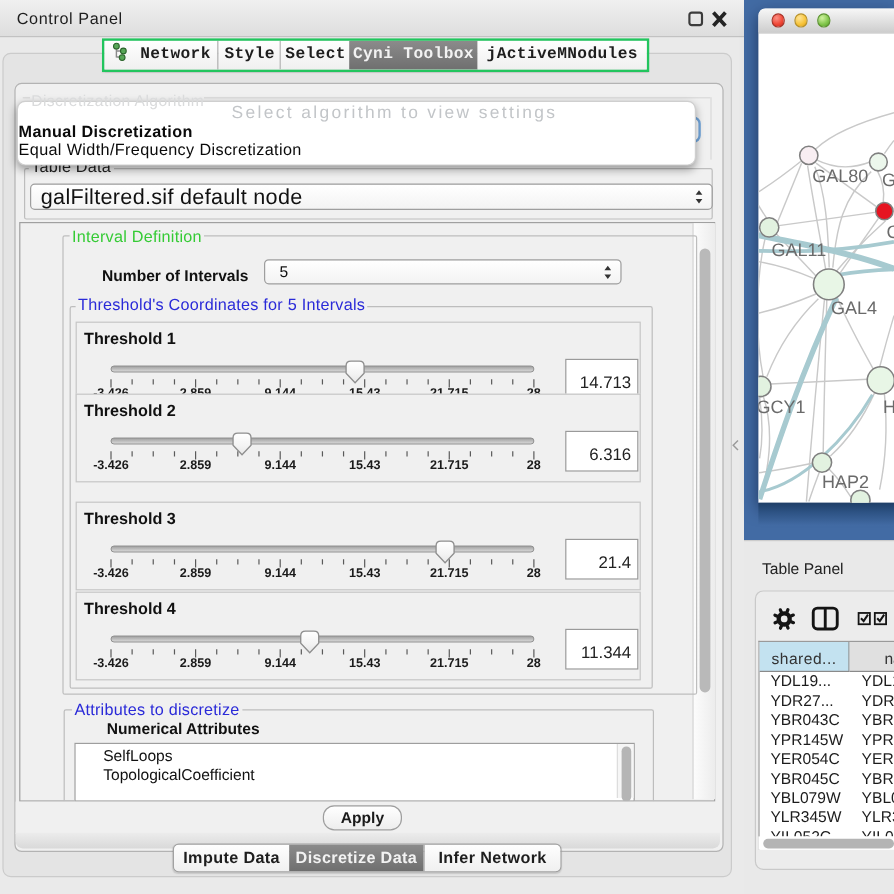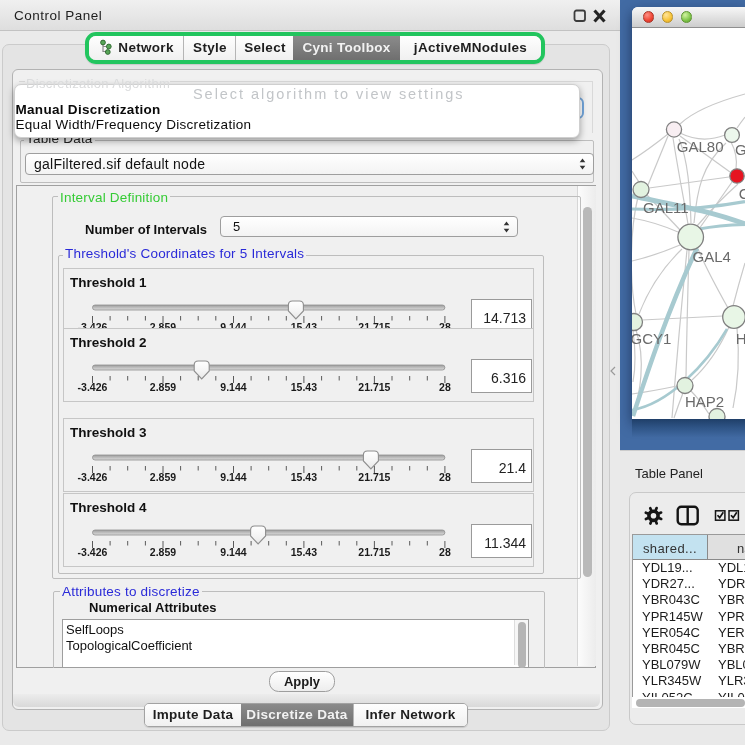--- a/index.html
+++ b/index.html
@@ -4,42 +4,42 @@
 html,body{margin:0;padding:0;}
 body{width:745px;height:745px;overflow:hidden;position:relative;background:#eaeaea;
  font-family:"Liberation Sans",sans-serif;-webkit-font-smoothing:antialiased;}
 .abs{position:absolute;}
 
 #titlebar{left:0;top:0;width:620px;height:30px;background:linear-gradient(#f0f0f0,#dedede);border-bottom:1px solid #c2c2c2;}
 #titletext{left:14px;top:8px;font-size:13.5px;letter-spacing:0.5px;color:#1e1e1e;}
 
 .seg{height:24px;line-height:24px;font-size:13.5px;letter-spacing:0.3px;font-weight:bold;color:#1e1e1e;text-align:center;background:linear-gradient(#fefefe,#f0f0f0);}
 .segdark{background:linear-gradient(#8b8b8b,#6f6f6f);color:#f2f2f2;}
-#tabbar{left:85px;top:32px;width:452px;height:24px;border:4px solid #22c55e;border-radius:11px;overflow:hidden;box-shadow:0 1px 1px rgba(0,0,0,0.12);}
+#tabbar{left:85px;top:32px;width:452px;height:24px;border:2px solid #22c55e;border-radius:0;overflow:hidden;box-shadow:0 1px 1px rgba(0,0,0,0.12);font-family:Liberation Mono, monospace;}
 
 #outerpanel{left:2px;top:44px;width:606px;height:685px;background:#e4e4e4;border:1px solid #cbcbcb;border-radius:7px;}
 #innerpanel{left:12px;top:69px;width:589px;height:639px;background:#f0f0f0;border:1px solid #b3b3b3;border-radius:6px;}
 
 .grp{border:1px solid #bdbdbd;border-radius:2px;}
 .grplbl{font-size:13.5px;letter-spacing:0.2px;background:#f0f0f0;padding:0 2px;white-space:nowrap;}
 .boldlbl{font-size:13px;font-weight:bold;color:#111;white-space:nowrap;}
 
 .combo{background:linear-gradient(#ffffff,#f3f3f3);border:1px solid #9e9e9e;border-radius:4px;font-size:13px;color:#111;}
 .arr{position:absolute;right:7px;top:50%;width:7px;height:12px;margin-top:-6px;}
 
 #scrollpane{left:16px;top:185px;width:578px;height:481px;border:1px solid #a0a0a0;background:#f0f0f0;}
 #vsb{left:577px;top:186px;width:18px;height:480px;background:linear-gradient(to right,#fcfcfc,#ececec);border-left:1px solid #d6d6d6;}
 #vsbthumb{left:582.5px;top:207px;width:9.5px;height:370px;border-radius:5px;background:#b9b9b9;}
 
 .blk{left:63px;width:469px;height:72px;border:1px solid #c6c6c6;background:#f0f0f0;}
 .blkt{position:absolute;left:6px;top:6px;font-size:13.5px;font-weight:bold;color:#111;}
 .vbox{position:absolute;left:407px;top:30px;width:54px;height:32px;background:#fff;border:1px solid #9a9a9a;font-size:14px;color:#222;text-align:right;line-height:36px;padding-right:5px;}
 
 #attrlist{left:62px;top:619px;width:465px;height:47px;background:#fff;border:1px solid #9e9e9e;overflow:hidden;font-size:13px;color:#111;}
-#attrlist div{height:16px;line-height:16px;padding-left:3px;}
+#attrlist div{height:16px;line-height:16px;padding-left:23px;}
 
 #applybtn{left:269px;top:671px;width:64px;height:19px;border:1px solid #9e9e9e;border-radius:9.5px;background:linear-gradient(#ffffff,#ededed);font-size:13px;font-weight:bold;color:#1a1a1a;text-align:center;line-height:19px;}
 #btmgrad{left:13px;top:694px;width:587px;height:13px;background:linear-gradient(#ececec,#d9d9d9);border-radius:0 0 6px 6px;}
 #btabbar{left:144px;top:703px;width:322px;height:22px;border:1px solid #a2a2a2;border-radius:5px;overflow:hidden;box-shadow:0 1px 1px rgba(0,0,0,0.12);}
 .bseg{box-sizing:border-box;}
 .bseg.segdark{background:linear-gradient(#8b8b8b,#6f6f6f);color:#f2f2f2;}
 .bseg{height:22px;line-height:22px;font-size:13.5px;letter-spacing:0.3px;font-weight:bold;color:#1e1e1e;text-align:center;background:linear-gradient(#fefefe,#f0f0f0);float:left;}
 
 #popup{left:14px;top:84px;width:564px;height:52px;background:#ffffff;border:1px solid #cfcfcf;border-radius:7px;box-shadow:0 3px 7px rgba(0,0,0,0.35);}
 
@@ -77,21 +77,21 @@
  <div class="seg abs" style="left:311px;top:0;width:141px;">jActiveMNodules</div>
 </div>
 
 <div class="abs" style="left:19px;top:81px;width:6px;height:1px;background:#d9d9d9;"></div>
 <div class="abs" style="left:170px;top:81px;width:422px;height:1px;background:#d9d9d9;"></div>
 <div class="abs" style="left:592px;top:81px;width:1px;height:52px;background:#d9d9d9;"></div>
 <div class="abs" style="left:558px;top:97px;width:26px;height:22px;border:2.6px solid #72a5da;border-radius:6px;background:#fff;box-sizing:border-box;"></div>
 
 <div class="abs grp" style="left:20px;top:140px;width:572px;height:41px;"></div>
 <div class="abs grplbl" style="left:24px;top:131px;color:#222;">Table Data</div>
-<div class="abs combo" style="left:25px;top:153px;width:559px;height:20px;line-height:20px;padding-left:8px;font-size:14px;letter-spacing:0.25px;">galFiltered.sif default node
+<div class="abs combo" style="left:25px;top:153px;width:559px;height:20px;line-height:20px;padding-left:8px;font-size:18px;letter-spacing:0.25px;">galFiltered.sif default node
  <svg class="arr" width="7" height="12" viewBox="0 0 7 12">
       <path d="M3.5 0.5 L6.3 4.2 H0.7 Z M3.5 11.5 L6.3 7.8 H0.7 Z" fill="#333"></path>
     </svg>
 </div>
 
 <div class="abs" id="scrollpane"></div>
 <div class="abs" id="vsb"></div>
 <div class="abs" id="vsbthumb"></div>
 
 <div class="abs grp" style="left:52px;top:196px;width:527px;height:381px;"></div>

